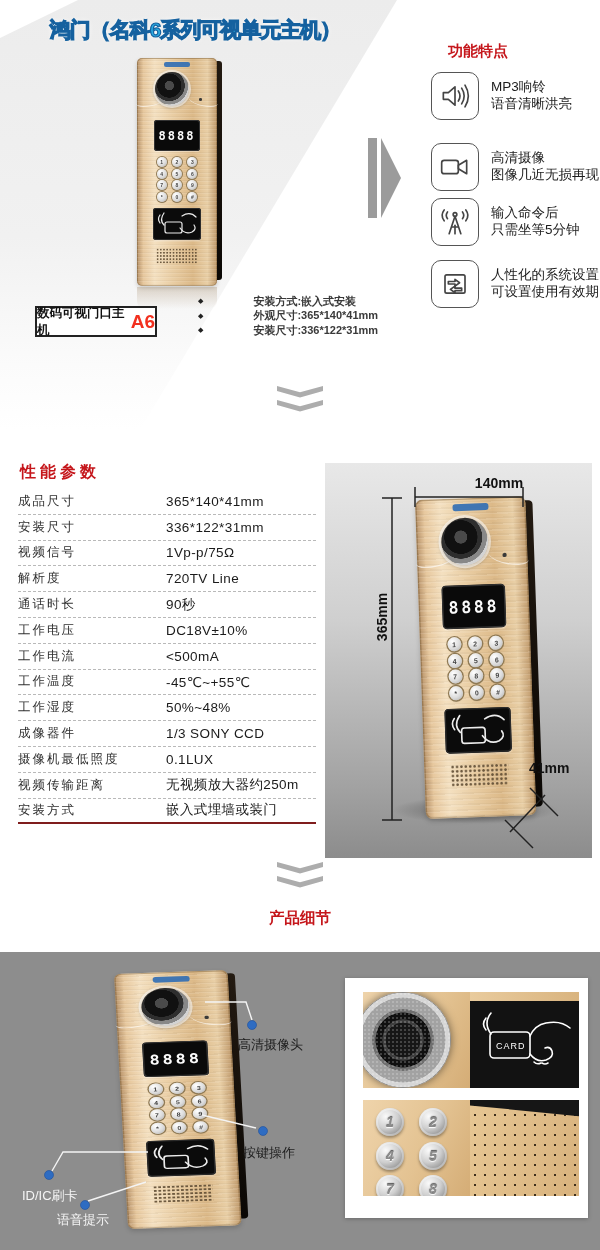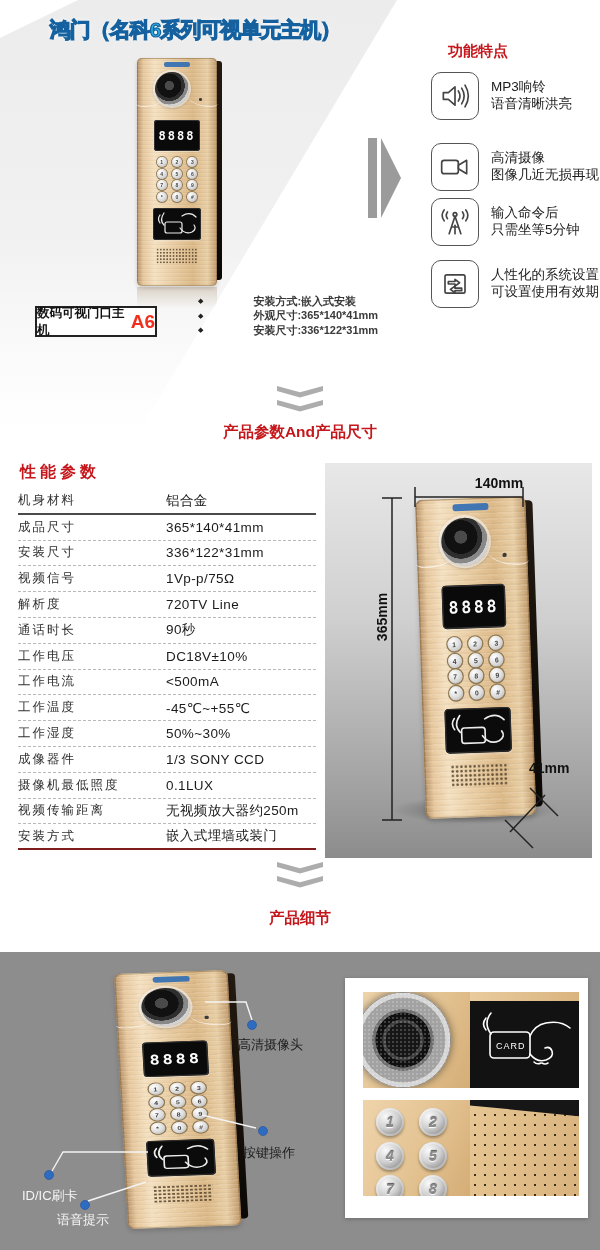--- a/index.html
+++ b/index.html
@@ -279,28 +279,23 @@
     <div class="feat-text" data-name="feature-text">
       <div class="feat-l1" data-name="feature-line1">人性化的系统设置</div>
       <div class="feat-l2" data-name="feature-line2">可设置使用有效期</div>
     </div>
   </div>
 
   <div class="abs" style="left:277px;top:386px;width:46px;" data-name="section-divider">
     <div class="chev" data-name="chevron-down-icon"></div>
     <div class="chev" data-name="chevron-down-icon"></div>
   </div>
-  <div class="divider-label" style="top:422px;" data-name="params-section-title">产品参数And产品尺寸</div>
 
   <div class="specs-heading" data-name="specs-heading">性能参数</div>
   <div class="specs" data-name="specs-table">
-    <div class="spec-row first" data-name="table-row">
-        <span class="spec-label" data-name="spec-label">机身材料</span>
-        <span class="spec-value" data-name="spec-value">铝合金</span>
-      </div>
     <div class="spec-row" data-name="table-row">
         <span class="spec-label" data-name="spec-label">成品尺寸</span>
         <span class="spec-value" data-name="spec-value">365*140*41mm</span>
       </div>
     <div class="spec-row" data-name="table-row">
         <span class="spec-label" data-name="spec-label">安装尺寸</span>
         <span class="spec-value" data-name="spec-value">336*122*31mm</span>
       </div>
     <div class="spec-row" data-name="table-row">
         <span class="spec-label" data-name="spec-label">视频信号</span>
@@ -321,21 +316,21 @@
     <div class="spec-row" data-name="table-row">
         <span class="spec-label" data-name="spec-label">工作电流</span>
         <span class="spec-value" data-name="spec-value">&lt;500mA</span>
       </div>
     <div class="spec-row" data-name="table-row">
         <span class="spec-label" data-name="spec-label">工作温度</span>
         <span class="spec-value" data-name="spec-value">-45℃~+55℃</span>
       </div>
     <div class="spec-row" data-name="table-row">
         <span class="spec-label" data-name="spec-label">工作湿度</span>
-        <span class="spec-value" data-name="spec-value">50%~30%</span>
+        <span class="spec-value" data-name="spec-value">50%~48%</span>
       </div>
     <div class="spec-row" data-name="table-row">
         <span class="spec-label" data-name="spec-label">成像器件</span>
         <span class="spec-value" data-name="spec-value">1/3 SONY CCD</span>
       </div>
     <div class="spec-row" data-name="table-row">
         <span class="spec-label" data-name="spec-label">摄像机最低照度</span>
         <span class="spec-value" data-name="spec-value">0.1LUX</span>
       </div>
     <div class="spec-row" data-name="table-row">

